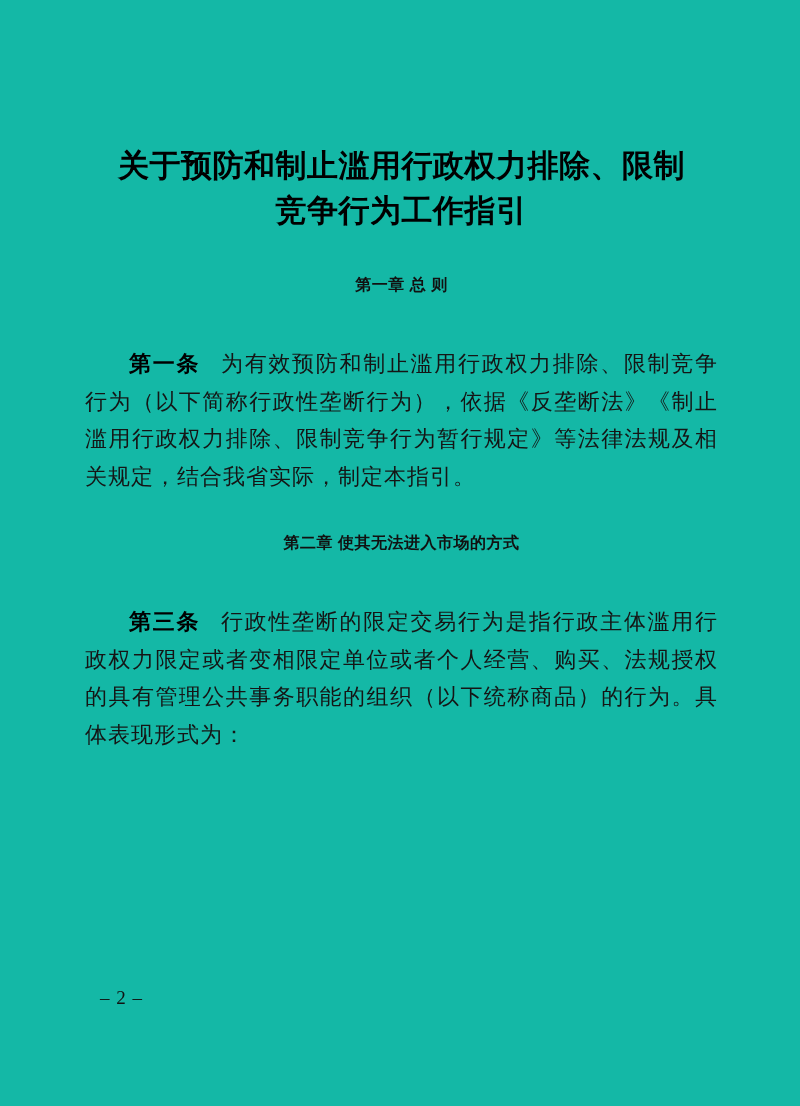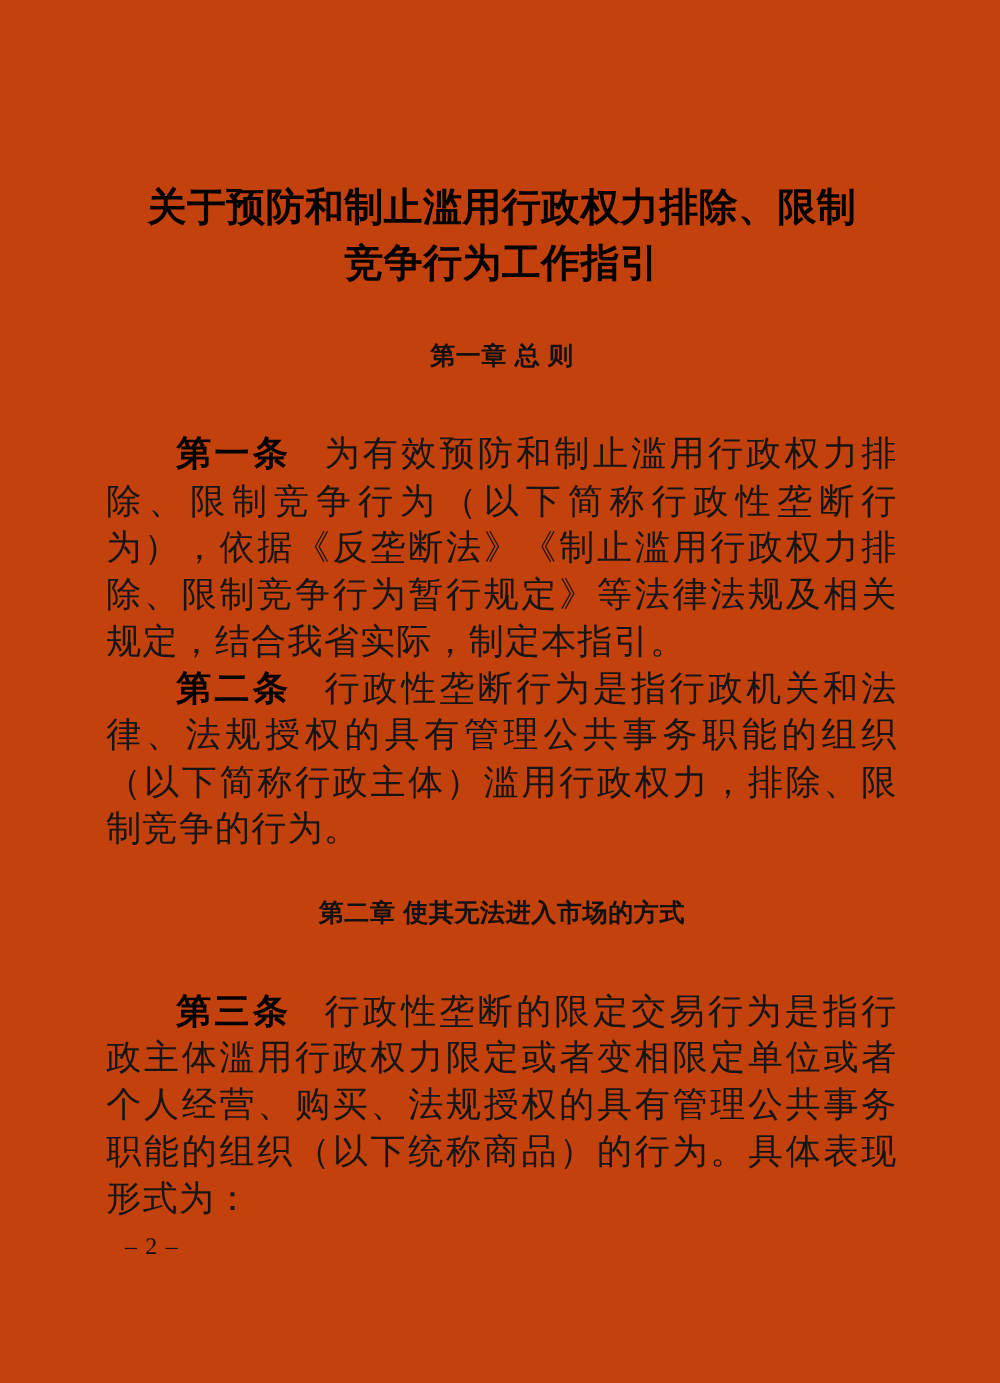--- a/index.html
+++ b/index.html
@@ -7,48 +7,48 @@
   body {
     width: 800px;
     height: 1106px;
     font-family: "Liberation Serif", serif;
     color: #1a1a1a;
   }
   .page {
     position: relative;
     width: 800px;
     height: 1106px;
-    background: #c2410c;
+    background: #14b8a6;
     padding: 143px 82px 0 85px;
     overflow: hidden;
   }
   .doc-title {
     font-family: "Liberation Serif", serif;
     font-weight: bold;
     font-size: 31px;
     line-height: 45px;
     text-align: center;
     color: #000000;
     letter-spacing: 0.5px;
   }
   .title-line { display: block; white-space: nowrap; }
   .chapter-heading {
     font-family: "Liberation Sans", sans-serif;
     font-weight: bold;
-    font-size: 20px;
+    font-size: 16px;
     line-height: 30px;
     text-align: center;
     color: #111111;
     letter-spacing: 0.5px;
   }
   .chapter-1 { margin-top: 37px; }
   .chapter-2 { margin-top: 33px; }
   .body-para {
     font-family: "Liberation Serif", serif;
-    font-size: 28px;
+    font-size: 22px;
     line-height: 37.5px;
     letter-spacing: 1px;
     text-align: justify;
     text-indent: 2em;
     color: #151515;
   }
   .para-first { margin-top: 45px; }
   .article-label {
     font-weight: bold;
     margin-right: 0.95em;
@@ -73,21 +73,20 @@
 
   <h1 class="doc-title">
     <span class="title-line">关于预防和制止滥用行政权力排除、限制</span>
     <span class="title-line">竞争行为工作指引</span>
   </h1>
 
   <h2 class="chapter-heading chapter-1">第一章 总 则</h2>
 
   <p class="body-para para-first"><span class="article-label">第一条</span><span>为有效预防和制止滥用行政权力排除、限制竞争行为（以下简称行政性垄断行为），依据《反垄断法》《制止滥用行政权力排除、限制竞争行为暂行规定》等法律法规及相关规定，结合我省实际，制定本指引。</span></p>
 
-  <p class="body-para"><span class="article-label">第二条</span><span>行政性垄断行为是指行政机关和法律、法规授权的具有管理公共事务职能的组织（以下简称行政主体）滥用行政权力，排除、限制竞争的行为。</span></p>
 
   <h2 class="chapter-heading chapter-2">第二章 使其无法进入市场的方式</h2>
 
   <p class="body-para para-first"><span class="article-label">第三条</span><span>行政性垄断的限定交易行为是指行政主体滥用行政权力限定或者变相限定单位或者个人经营、购买、法规授权的具有管理公共事务职能的组织（以下统称商品）的行为。具体表现形式为：</span></p>
 
 
   <div class="page-number">– 2 –</div>
 
 </div>
 

